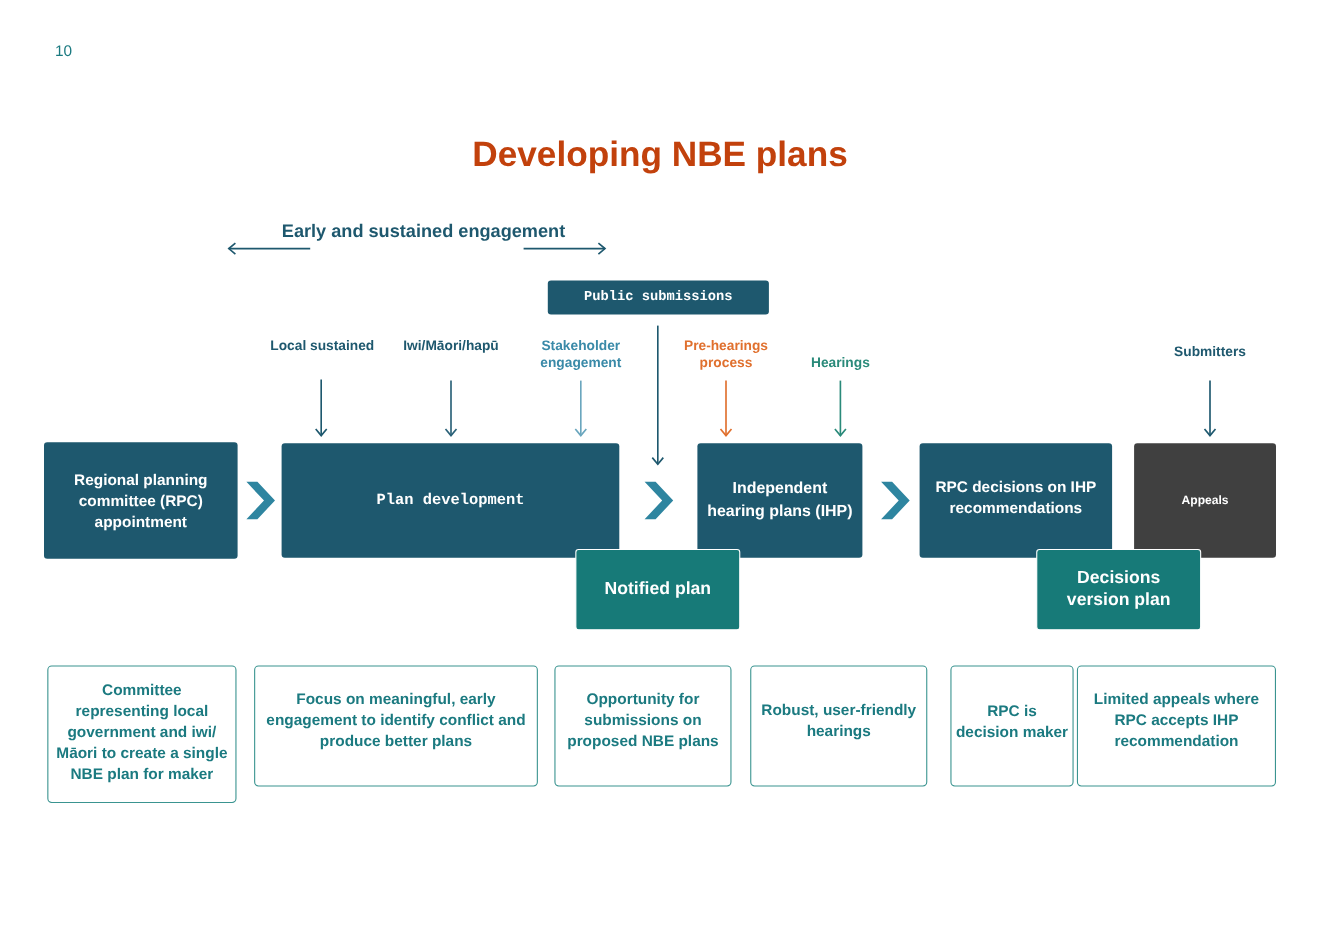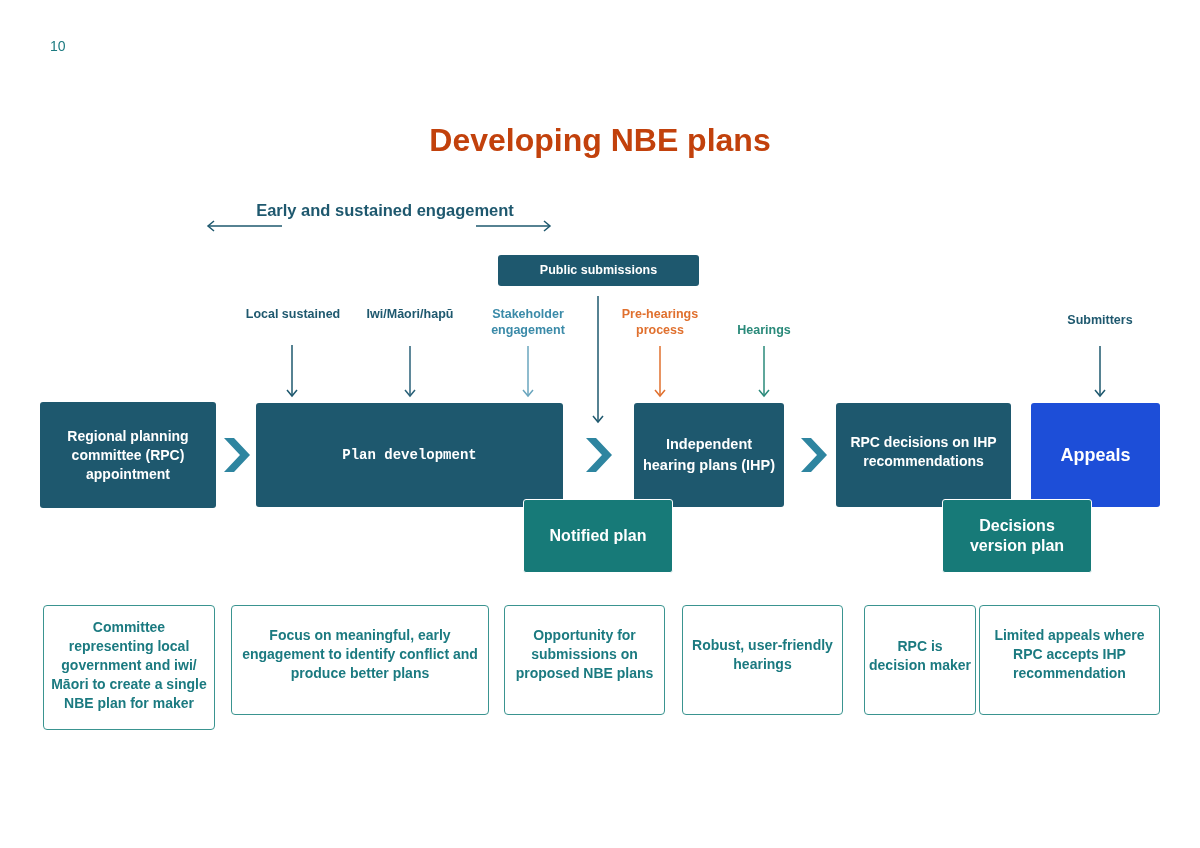--- a/index.html
+++ b/index.html
@@ -16,21 +16,21 @@
   .c-blue { color: #3a8aa8; }
   .c-orange { color: #e0702e; }
   .c-teal { color: #2a8a7a; }
   .box {
     display: flex; align-items: center; justify-content: center; text-align: center;
     color: #ffffff; font-weight: bold; border-radius: 3px; box-sizing: border-box;
     font-size: 14px; line-height: 19px;
   }
   .navy { background: #1e586e; }
   .teal { background: #177a78; border: 1.5px solid #ffffff; font-size: 16px; line-height: 20px; }
-  .mint { background: #1d4ed8; font-size: 18px; }
+  .mint { background: #404040; font-size: 11px; }
   .pubsub { background: #1e586e; font-size: 12.5px; border-radius: 3px; }
   .desc {
     border: 1.5px solid #3a9490; border-radius: 4px; box-sizing: border-box; color: #1b7a80;
     display: flex; align-items: flex-start; justify-content: center; text-align: center;
     font-size: 14px; font-weight: bold; line-height: 19px; padding-top: 12px;
   }
   .desc.mid { align-items: flex-start; padding-top: 22px; }
   svg.overlay { position: absolute; left: 0; top: 0; pointer-events: none; }
 </style>
 </head>
@@ -81,21 +81,21 @@
     </g>
   </g>
 
   <g fill="#2e85a0">
     <polygon points="224,438 234,438 250,455 234,472 224,472 240,455"></polygon>
     <polygon points="586,438 596,438 612,455 596,472 586,472 602,455"></polygon>
     <polygon points="801,438 811,438 827,455 811,472 801,472 817,455"></polygon>
   </g>
 </svg>
 
-<div class="abs box pubsub" style="left:498px; top:255px; width:201px; height:31px;">Public submissions</div>
+<div class="abs box pubsub" style="left:498px; top:255px; width:201px; height:31px;font-family:Liberation Mono, monospace;">Public submissions</div>
 
 <div class="abs lbl c-navy" style="left:232px; width:122px; top:306px;">Local sustained</div>
 <div class="abs lbl c-navy" style="left:354px; width:112px; top:306px;">Iwi/Māori/hapū</div>
 <div class="abs lbl c-blue" style="left:482px; width:92px; top:306px;">Stakeholder engagement</div>
 <div class="abs lbl c-orange" style="left:614px; width:92px; top:306px;">Pre-hearings process</div>
 <div class="abs lbl c-teal" style="left:724px; width:80px; top:322px;">Hearings</div>
 <div class="abs lbl c-navy" style="left:1055px; width:90px; top:312px;">Submitters</div>
 
 <div class="abs box navy" style="left:40px; top:402px; width:176px; height:106px; padding:0 14px;">Regional planning committee (RPC) appointment</div>
 <div class="abs box navy" style="left:256px; top:403px; width:307px; height:104px;font-family:Liberation Mono, monospace;">Plan development</div>

